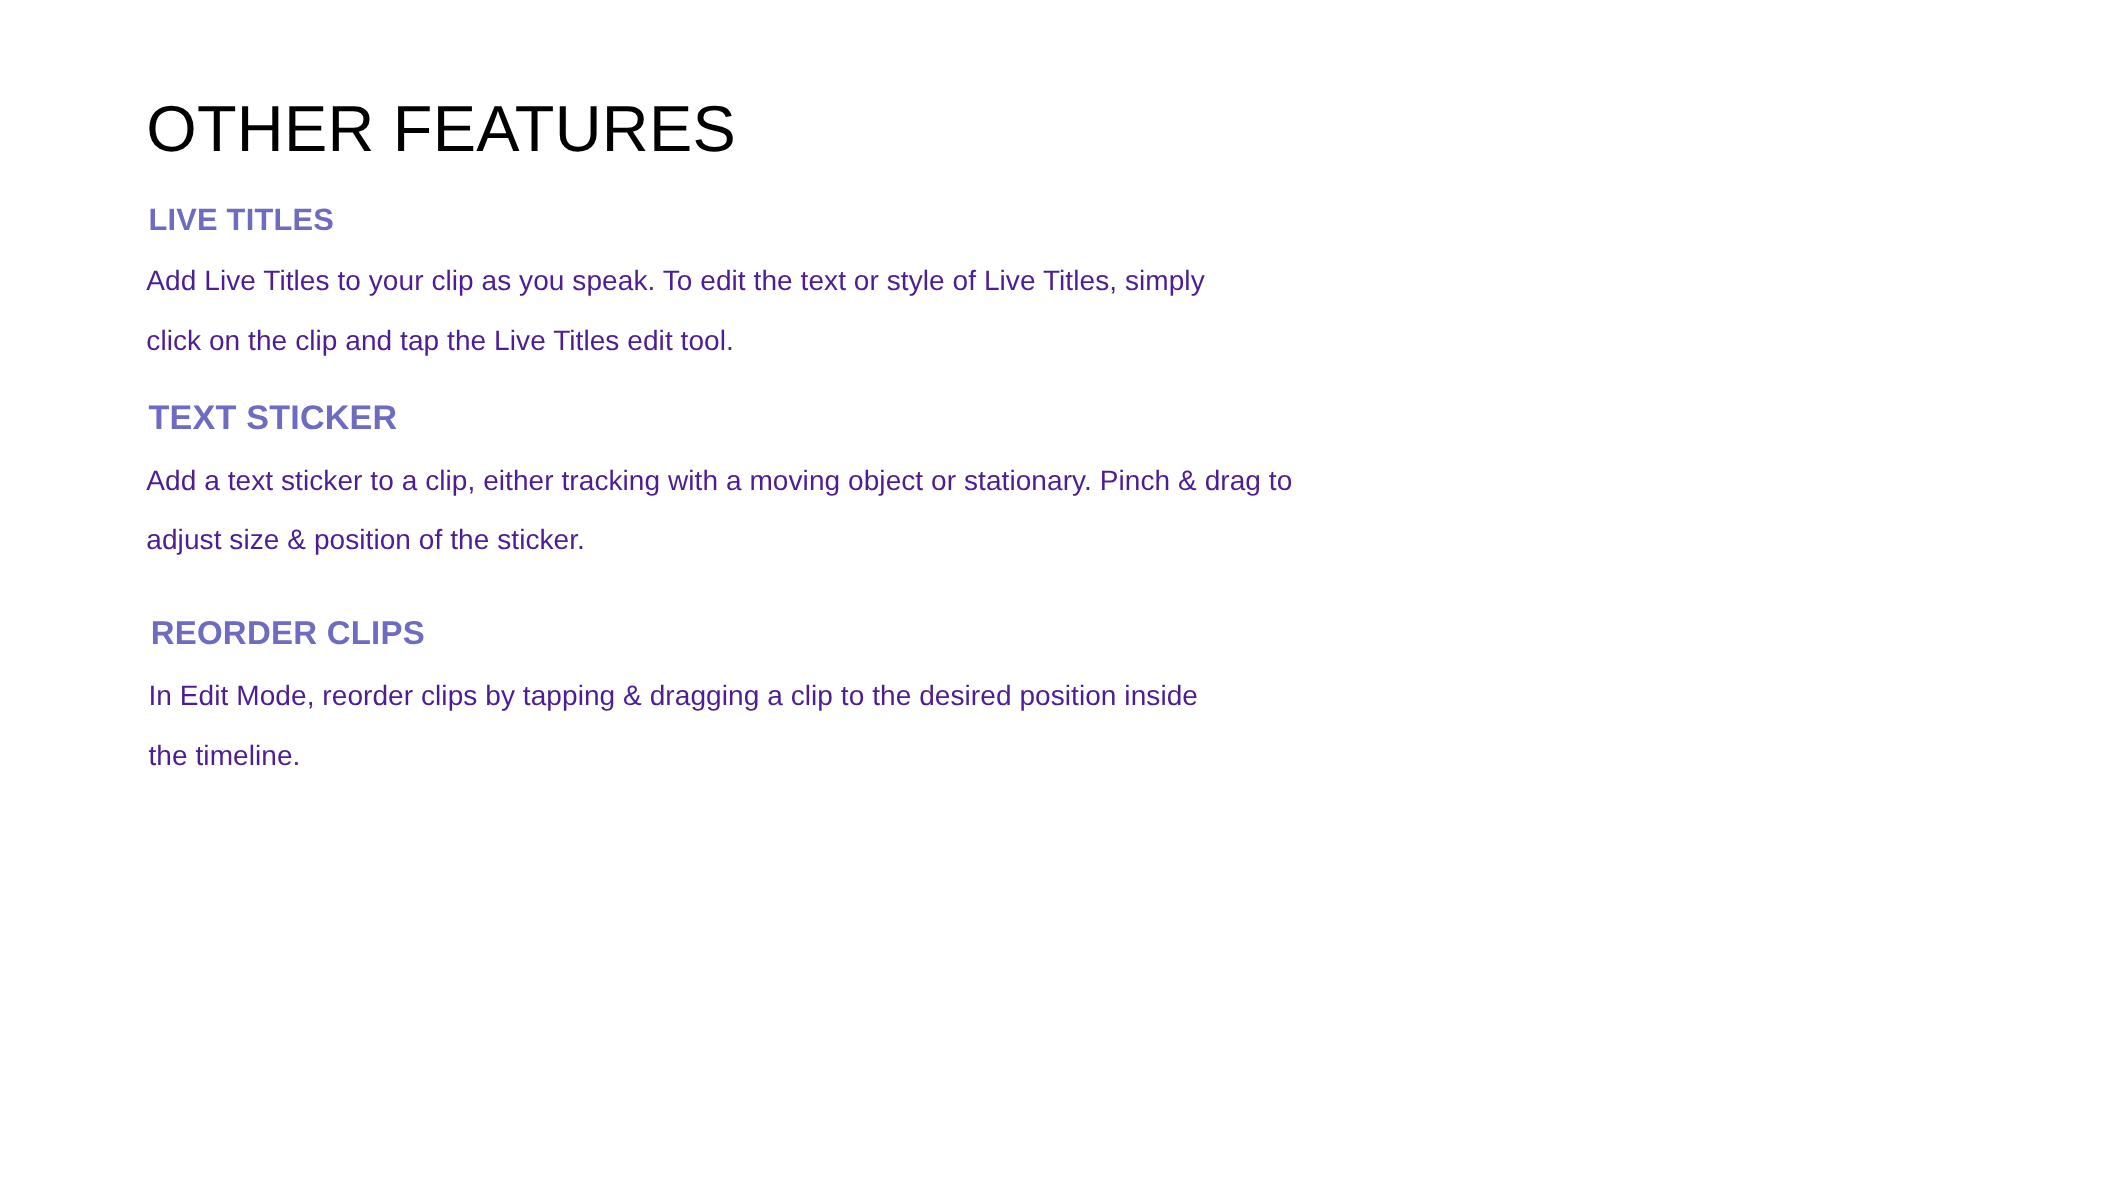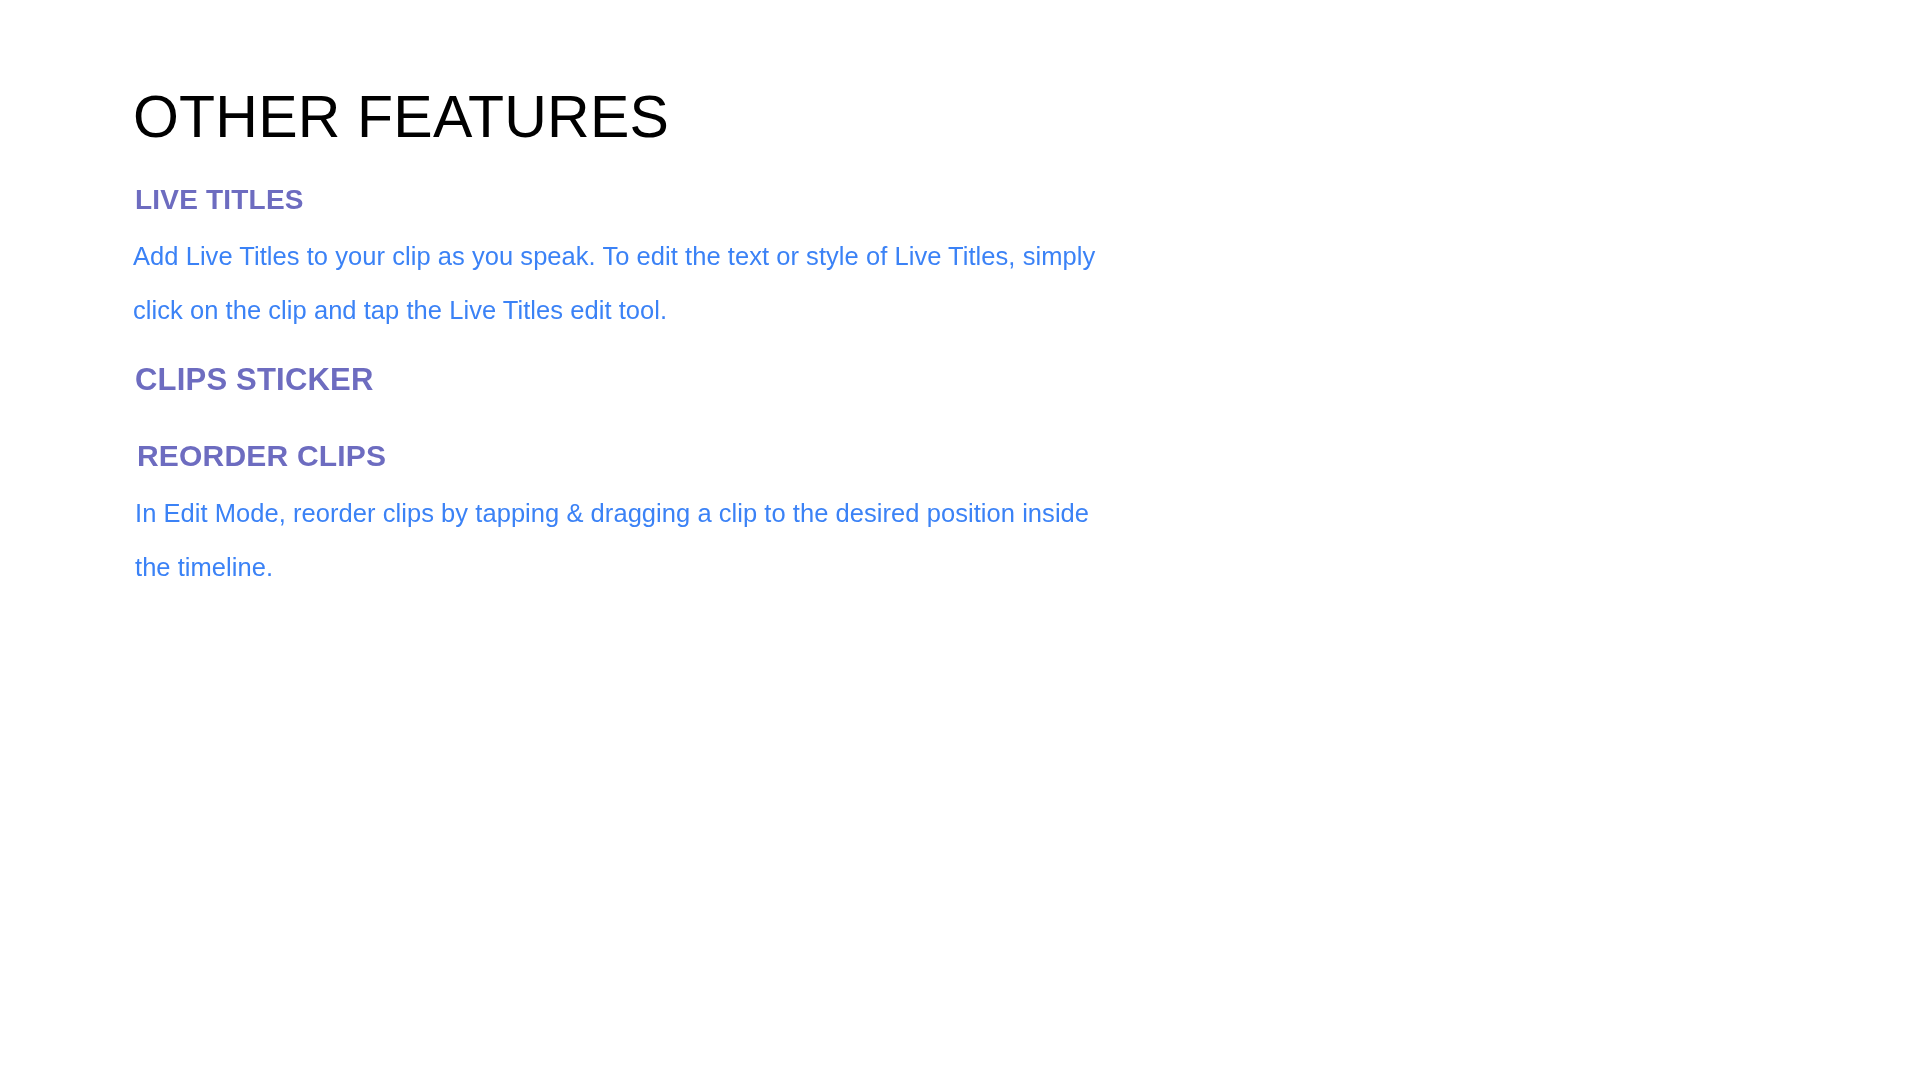--- a/index.html
+++ b/index.html
@@ -49,21 +49,21 @@
     color: #6d6cc0;
     letter-spacing: 0.2px;
     line-height: 1.2;
     margin: 0;
     white-space: nowrap;
   }
 
   .section-body {
     font-size: 25.5px;
     font-weight: 400;
-    color: #3b82f6;
+    color: #4c1d95;
     line-height: 54px;
     margin: 0;
     letter-spacing: 0.05px;
   }
 
   
 
   .sec-live .section-heading      { font-size: 28px; margin-left: 2px; margin-bottom: 12px; margin-top: 12px; }
   .sec-live .section-body         { margin-left: 0px; width: 1010px; }
   .sec-live                       { margin-bottom: 24px; }
@@ -86,21 +86,22 @@
   <div class="content">
 
     <h1 class="slide-title">OTHER FEATURES</h1>
 
     <div class="section sec-live">
       <h2 class="section-heading">LIVE TITLES</h2>
       <p class="section-body">Add Live Titles to your clip as you speak. To edit the text or style of Live Titles, simply click on the clip and tap the Live Titles edit tool.</p>
     </div>
 
     <div class="section sec-sticker">
-      <h2 class="section-heading">CLIPS STICKER</h2>
+      <h2 class="section-heading">TEXT STICKER</h2>
+      <p class="section-body">Add a text sticker to a clip, either tracking with a moving object or stationary. Pinch &amp; drag to adjust size &amp; position of the sticker.</p>
     </div>
 
     <div class="section sec-reorder">
       <h2 class="section-heading">REORDER CLIPS</h2>
       <p class="section-body">In Edit Mode, reorder clips by tapping &amp; dragging a clip to the desired position inside the timeline.</p>
     </div>
 
 
   </div>
 </div>

